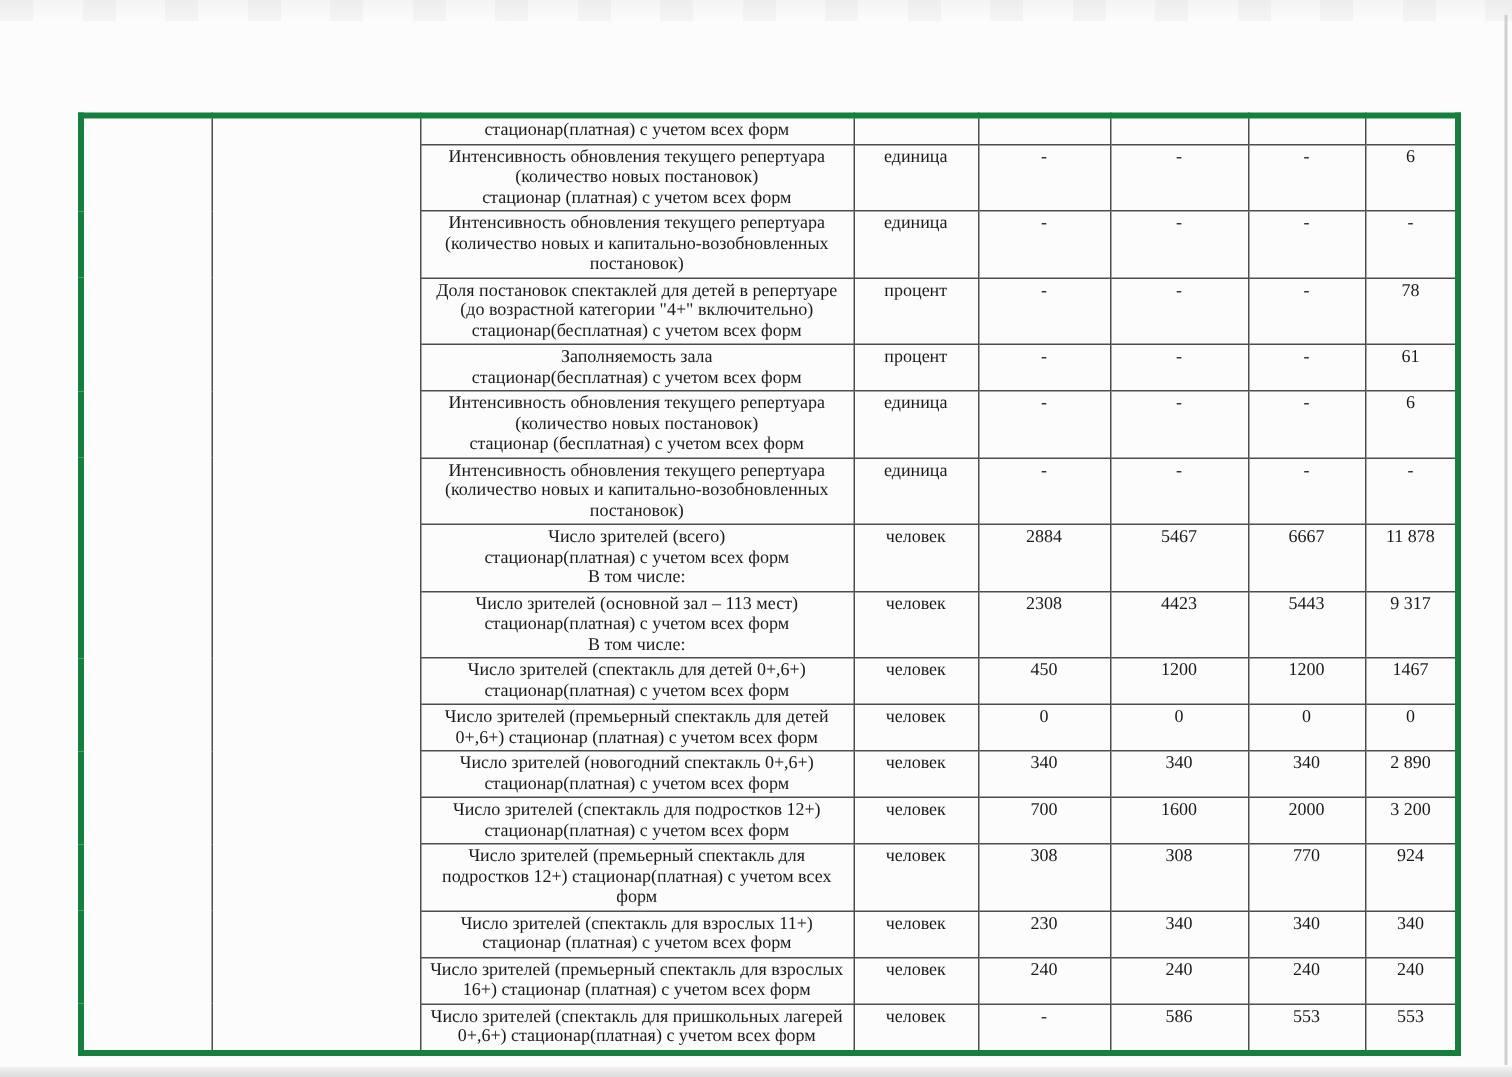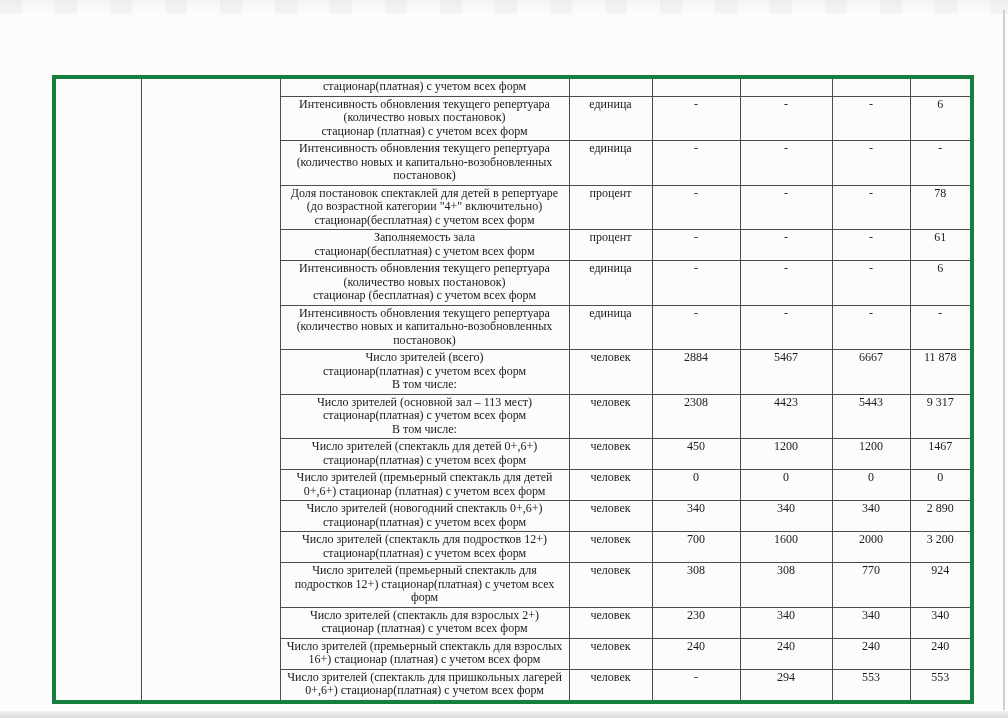--- a/index.html
+++ b/index.html
@@ -215,21 +215,21 @@
           <td class="td-indicator">Число зрителей (премьерный спектакль для
 подростков 12+) стационар(платная) с учетом всех
 форм</td>
           <td class="td-unit">человек</td>
           <td class="td-val">308</td>
           <td class="td-val">308</td>
           <td class="td-val">770</td>
           <td class="td-val">924</td>
         </tr>
         <tr>
-          <td class="td-indicator">Число зрителей (спектакль для взрослых 2+)
+          <td class="td-indicator">Число зрителей (спектакль для взрослых 11+)
 стационар (платная) с учетом всех форм</td>
           <td class="td-unit">человек</td>
           <td class="td-val">230</td>
           <td class="td-val">340</td>
           <td class="td-val">340</td>
           <td class="td-val">340</td>
         </tr>
         <tr>
           <td class="td-indicator">Число зрителей (премьерный спектакль для взрослых
 16+) стационар (платная) с учетом всех форм</td>
@@ -237,21 +237,21 @@
           <td class="td-val">240</td>
           <td class="td-val">240</td>
           <td class="td-val">240</td>
           <td class="td-val">240</td>
         </tr>
         <tr>
           <td class="td-indicator">Число зрителей (спектакль для пришкольных лагерей
 0+,6+) стационар(платная) с учетом всех форм</td>
           <td class="td-unit">человек</td>
           <td class="td-val">-</td>
-          <td class="td-val">294</td>
+          <td class="td-val">586</td>
           <td class="td-val">553</td>
           <td class="td-val">553</td>
         </tr>
       </tbody>
   </table>
 
   <div class="scan-edge-right"></div>
   <div class="scan-edge-bottom"></div>
 </div>
 

